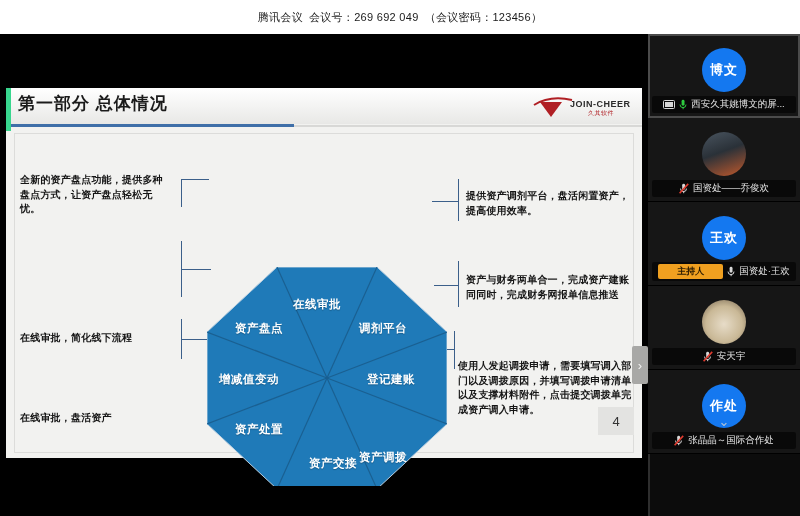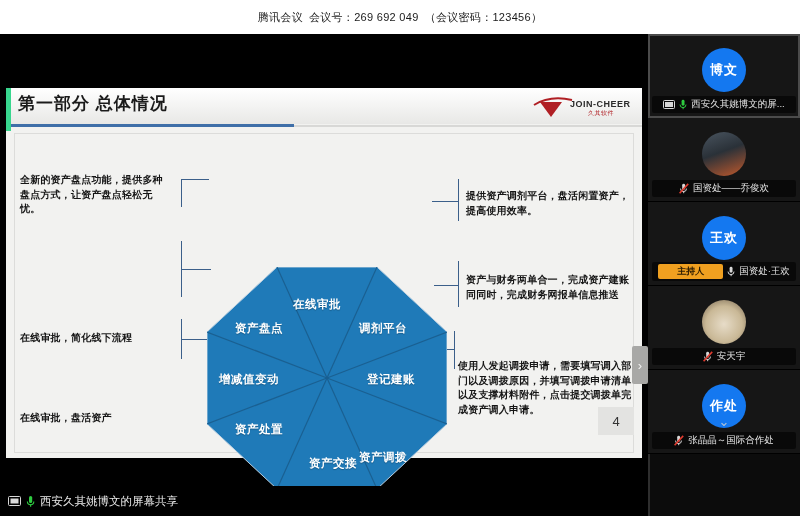--- a/index.html
+++ b/index.html
@@ -236,36 +236,20 @@
           <div class="callout lt" style="left:452px; top:228px; width:176px;">使用人发起调拨申请，需要填写调入部门以及调拨原因，并填写调拨申请清单以及支撑材料附件，点击提交调拨单完成资产调入申请。</div>
           <div class="callout lt" style="left:460px; top:142px; width:164px;">资产与财务两单合一，完成资产建账同同时，完成财务网报单信息推送</div>
 
           <div class="page-num">4</div>
         </div>
       </div>
 
       <div class="next-tab">›</div>
     </div>
 
-    <div class="bottom-bar">
-      <span>
-        <svg width="13" height="11" viewBox="0 0 13 11">
-          <rect x="0.5" y="0.5" width="12" height="9" rx="1" fill="none" stroke="#d8d8d8"></rect>
-          <rect x="2.5" y="2.5" width="8" height="5" fill="#d8d8d8"></rect>
-        </svg>
-      </span>
-      <span>
-        <svg width="9" height="13" viewBox="0 0 9 13">
-          <rect x="3" y="1" width="3.2" height="7" rx="1.6" fill="#2ecc40"></rect>
-          <path d="M1.4 6.5 A3.2 3.2 0 0 0 7.8 6.5" stroke="#2ecc40" stroke-width="1.1" fill="none"></path>
-          <rect x="4.1" y="9.4" width="1.1" height="2.4" fill="#2ecc40"></rect>
-        </svg>
-      </span>
-      <span class="lbl">西安久其姚博文的屏幕共享</span>
-    </div>
 
     <div class="rail">
       <div class="rail-left-edge"></div>
 
       <div class="tile speaking">
         <div class="avatar blue">博文</div>
         <div class="name-row">
           <span>
             <svg width="12" height="10" viewBox="0 0 12 10">
               <rect x="0.5" y="0.5" width="11" height="8" rx="1" fill="none" stroke="#d8d8d8"></rect>

